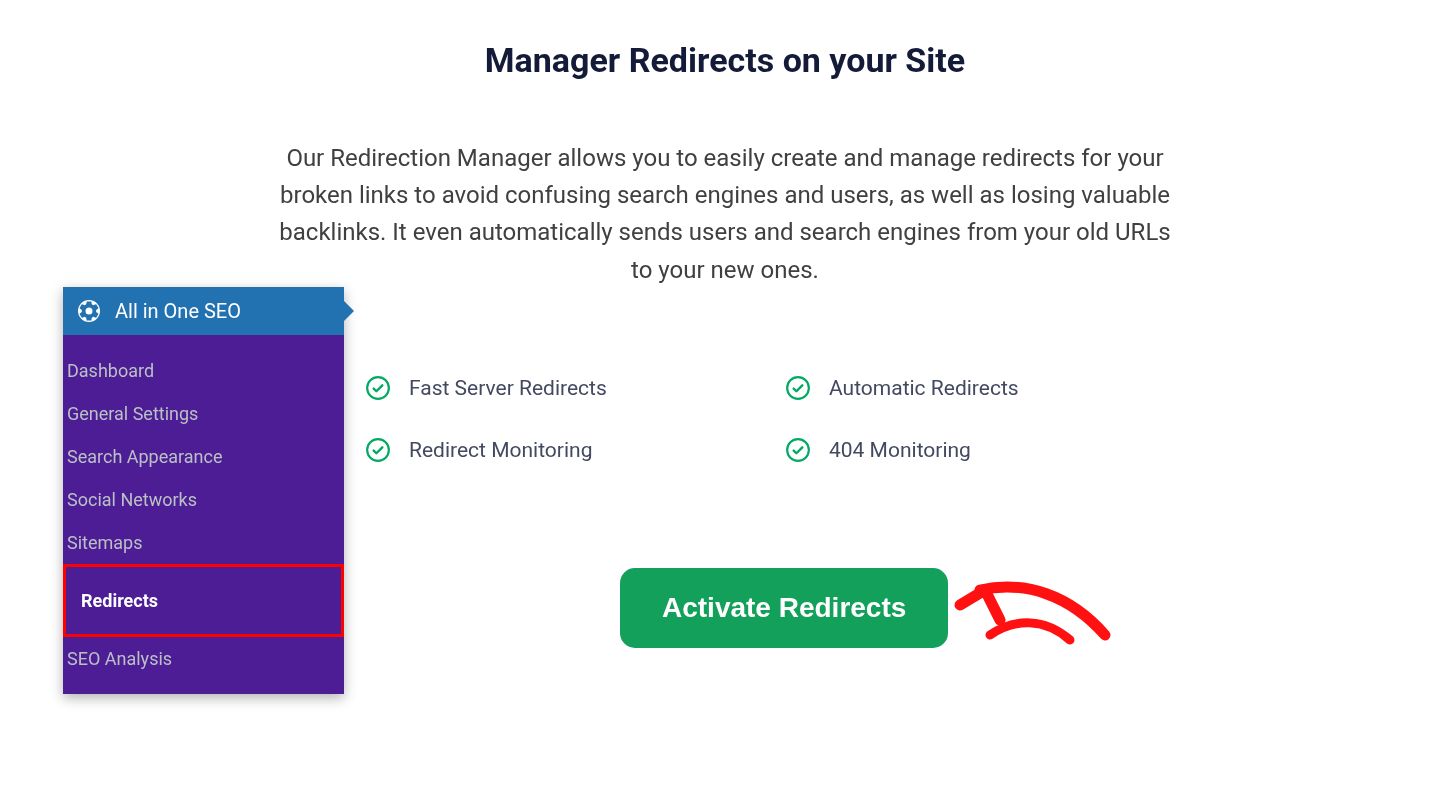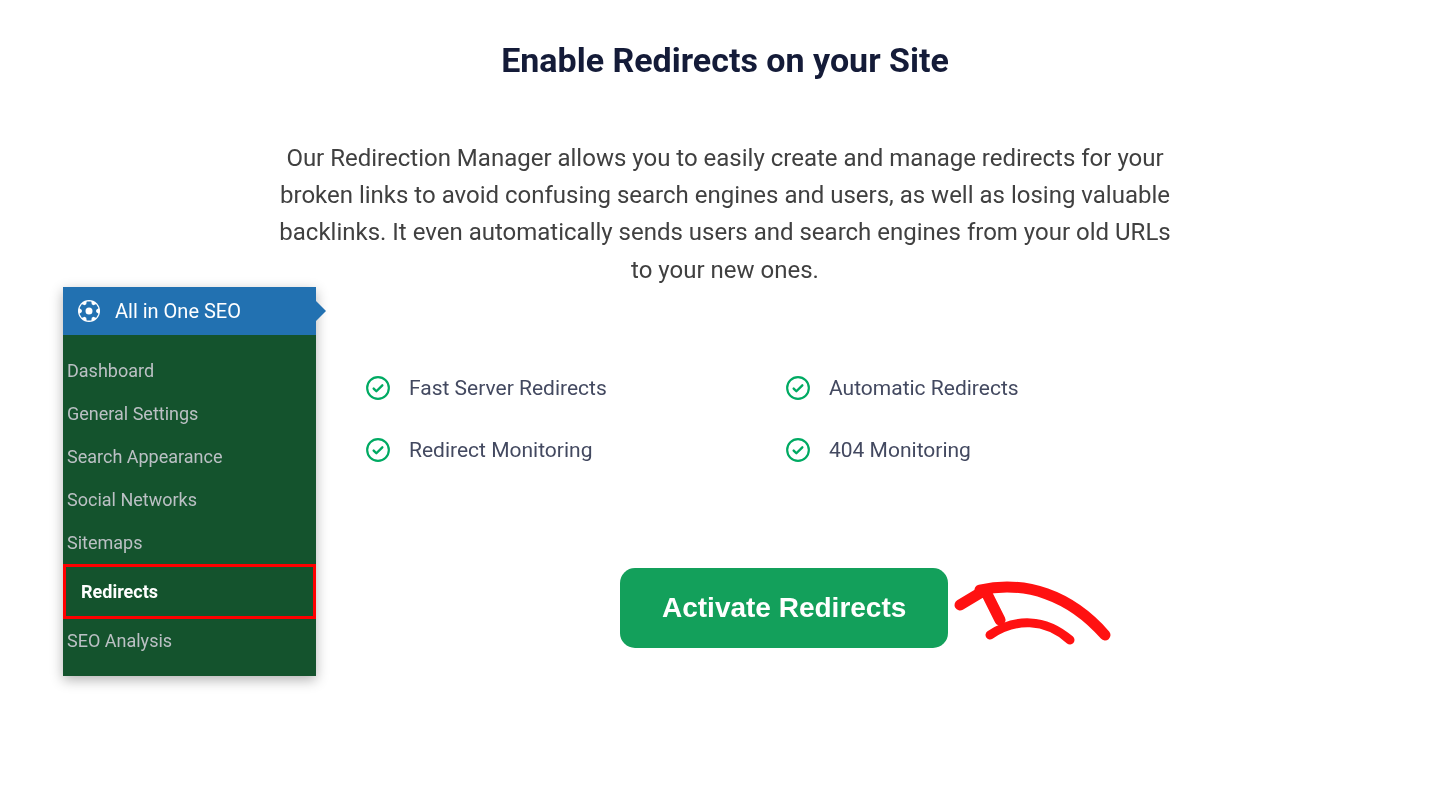--- a/index.html
+++ b/index.html
@@ -26,22 +26,22 @@
       max-width: 900px;
       margin: 60px auto 0;
       font-size: 24px;
       line-height: 1.55;
       color: #404040;
     }
     .sidebar {
       position: absolute;
       left: 63px;
       top: 287px;
-      width: 253px;
-      background: #14532d;
+      width: 281px;
+      background: #4c1d95;
       box-shadow: 0 4px 12px rgba(0,0,0,0.3);
     }
     .sidebar-header {
       background: #2271b1;
       color: #fff;
       display: flex;
       align-items: center;
       padding: 12px 14px;
       position: relative;
       font-size: 20px;
@@ -72,21 +72,21 @@
     .sidebar-item {
       color: #bbc0c4;
       padding: 11px 4px;
       font-size: 18px;
       cursor: pointer;
     }
     .sidebar-item.active {
       color: #fff;
       font-weight: 700;
       border: 3px solid #ff0000;
-      padding: 14px 15px;
+      padding: 23px 15px;
     }
     .features {
       position: absolute;
       left: 365px;
       top: 375px;
       display: grid;
       grid-template-columns: 420px 420px;
       row-gap: 36px;
       column-gap: 0;
     }
@@ -123,21 +123,21 @@
     .arrow-annotation {
       position: absolute;
       left: 930px;
       top: 540px;
       pointer-events: none;
     }
   </style>
 </head>
 <body>
 
-<h1 class="page-title">Enable Redirects on your Site</h1>
+<h1 class="page-title">Manager Redirects on your Site</h1>
 
 <p class="description">Our Redirection Manager allows you to easily create and manage redirects for your broken links to avoid confusing search engines and users, as well as losing valuable backlinks. It even automatically sends users and search engines from your old URLs to your new ones.</p>
 
 <div class="sidebar">
   <div class="sidebar-header">
     <span class="gear-icon">
       <svg viewBox="0 0 24 24" width="24" height="24" fill="#fff">
         <circle cx="12" cy="12" r="11" fill="#fff"></circle>
         <path d="M19.14,12.94a7.07,7.07,0,0,0,.05-.94,7.07,7.07,0,0,0-.05-.94l2.03-1.58a.49.49,0,0,0,.12-.62l-1.92-3.32a.49.49,0,0,0-.59-.22l-2.39.96a7.22,7.22,0,0,0-1.63-.94l-.36-2.54a.49.49,0,0,0-.48-.4H10.08a.49.49,0,0,0-.48.4l-.36,2.54a7.22,7.22,0,0,0-1.63.94l-2.39-.96a.49.49,0,0,0-.59.22L2.71,8.86a.49.49,0,0,0,.12.62l2.03,1.58a7.07,7.07,0,0,0-.05.94,7.07,7.07,0,0,0,.05.94L2.83,14.52a.49.49,0,0,0-.12.62l1.92,3.32a.49.49,0,0,0,.59.22l2.39-.96a7.22,7.22,0,0,0,1.63.94l.36,2.54a.49.49,0,0,0,.48.4h3.84a.49.49,0,0,0,.48-.4l.36-2.54a7.22,7.22,0,0,0,1.63-.94l2.39.96a.49.49,0,0,0,.59-.22l1.92-3.32a.49.49,0,0,0-.12-.62ZM12,15.5A3.5,3.5,0,1,1,15.5,12,3.5,3.5,0,0,1,12,15.5Z" fill="#2271b1"></path>
       </svg>

